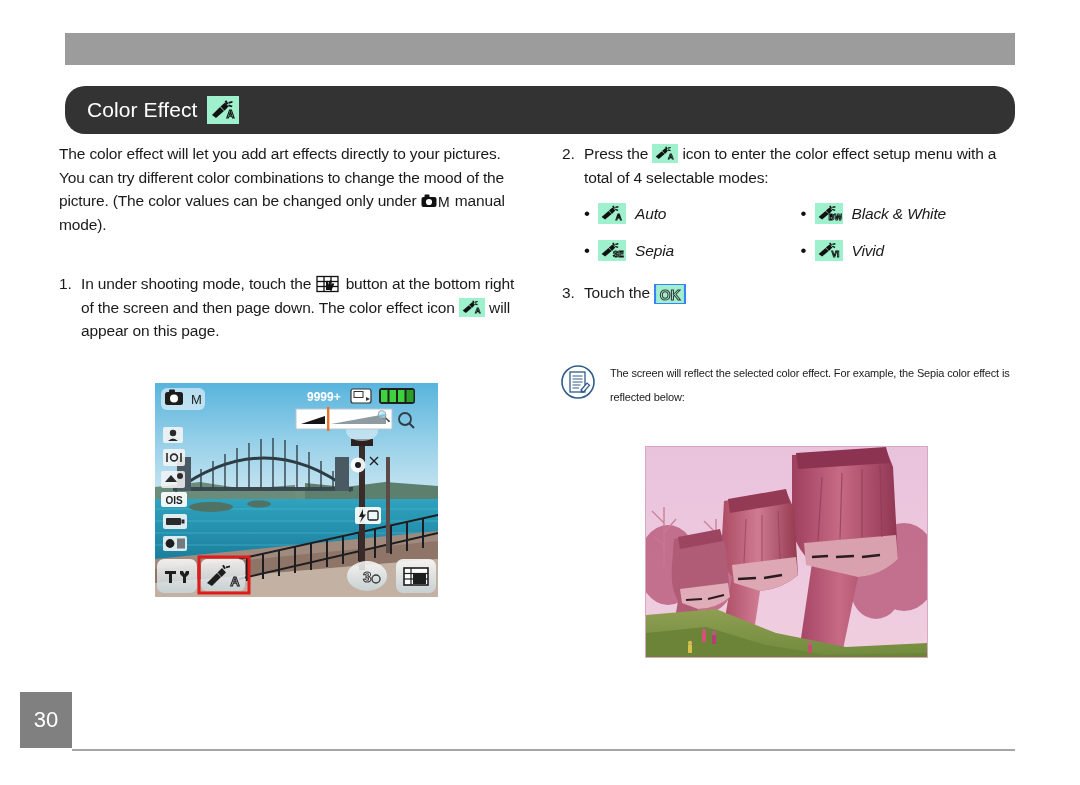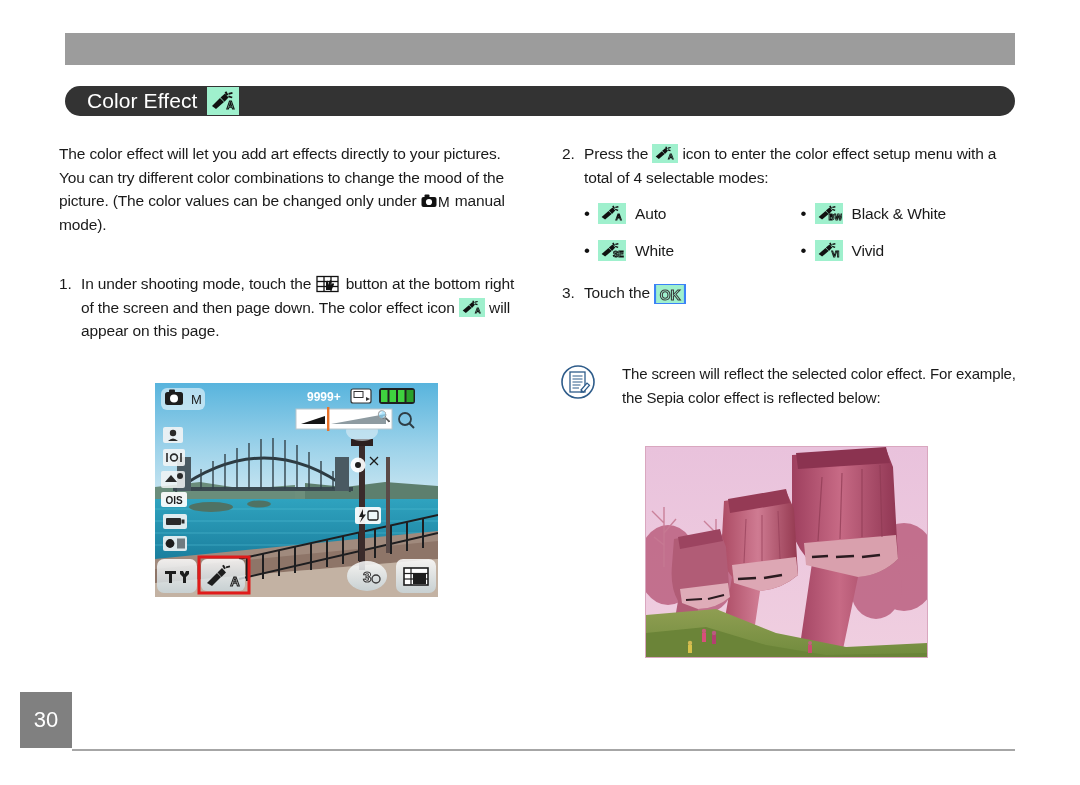--- a/index.html
+++ b/index.html
@@ -13,21 +13,21 @@
     overflow:hidden;
     -webkit-font-smoothing:antialiased;
   }
 
   
   .top-gray-bar{
     position:absolute; left:65px; top:33px; width:950px; height:32px;
     background:#9c9c9c;
   }
   .title-bar{
-    position:absolute; left:65px; top:86px; width:950px; height:30px;
+    position:absolute; left:65px; top:86px; width:950px; height:48px;
     background:#333333;
     border-radius:20px;
     display:flex; align-items:center;
     padding-left:22px;
   }
   .title-text{
     color:#ffffff; font-size:21px; letter-spacing:.1px;
     font-family:"Liberation Sans", sans-serif;
   }
 
@@ -67,29 +67,29 @@
     margin-top:14px; display:grid;
     grid-template-columns:1fr 1fr; row-gap:16px;
     padding-left:22px;
   }
   .mode{
     display:flex; align-items:center; font-size:15.5px; letter-spacing:-0.15px;
   }
   .mode .dot{
     width:14px; flex:0 0 14px; font-size:17px; line-height:1; color:#111;
   }
-  .mode .lbl{ margin-left:9px; }
+  .mode .lbl{ margin-left:9px;font-style:italic; }
 
   
   .note{
     position:absolute; left:560px; top:362px; width:460px;
     display:flex; align-items:flex-start;
   }
   .note-ico{ flex:0 0 42px; margin-top:2px; }
-  .note-txt{ font-size:15px; line-height:23.5px; letter-spacing:-0.15px; margin-left:20px;}
+  .note-txt{ font-size:11px; line-height:23.5px; letter-spacing:-0.15px; margin-left:8px;}
 
   
   .lcd{
     position:absolute; left:155px; top:383px; width:283px; height:214px;
     overflow:hidden; background:#7fc8e8;
   }
   .lcd svg{ position:absolute; left:0; top:0; }
 
   
   .photo{
@@ -237,21 +237,21 @@
           <g fill="#111">
             <path d="M3 15 L11 8 L14.6 11.6 L7 18 Z"></path>
             <path d="M11.4 7.6 L15.6 4 L18.8 7.6 L15 11.6 Z"></path>
             <rect x="16" y="2" width="1.8" height="3.6" transform="rotate(-30 16.9 3.8)"></rect>
             <rect x="18.8" y="2.8" width="3.6" height="1.6" transform="rotate(-12 20.6 3.6)"></rect>
             <rect x="18.6" y="6" width="3.6" height="1.6" transform="rotate(18 20.4 6.8)"></rect>
           </g>
           <text x="22.3" y="18" font-family="Liberation Sans, sans-serif" font-size="9.5" font-weight="bold" fill="#9ff0cd" stroke="#111" stroke-width="1" text-anchor="middle">SE</text>
         </svg>
       </span>
-      <span class="lbl">White</span>
+      <span class="lbl">Sepia</span>
     </div>
 
     <div class="mode">
       <span class="dot">•</span>
       <span class="fx-chip">
         <svg width="26" height="19" viewBox="0 0 30 22">
           <rect x="0" y="0" width="30" height="22" fill="#9ff0cd"></rect>
           <g fill="#111">
             <path d="M3 15 L11 8 L14.6 11.6 L7 18 Z"></path>
             <path d="M11.4 7.6 L15.6 4 L18.8 7.6 L15 11.6 Z"></path>

